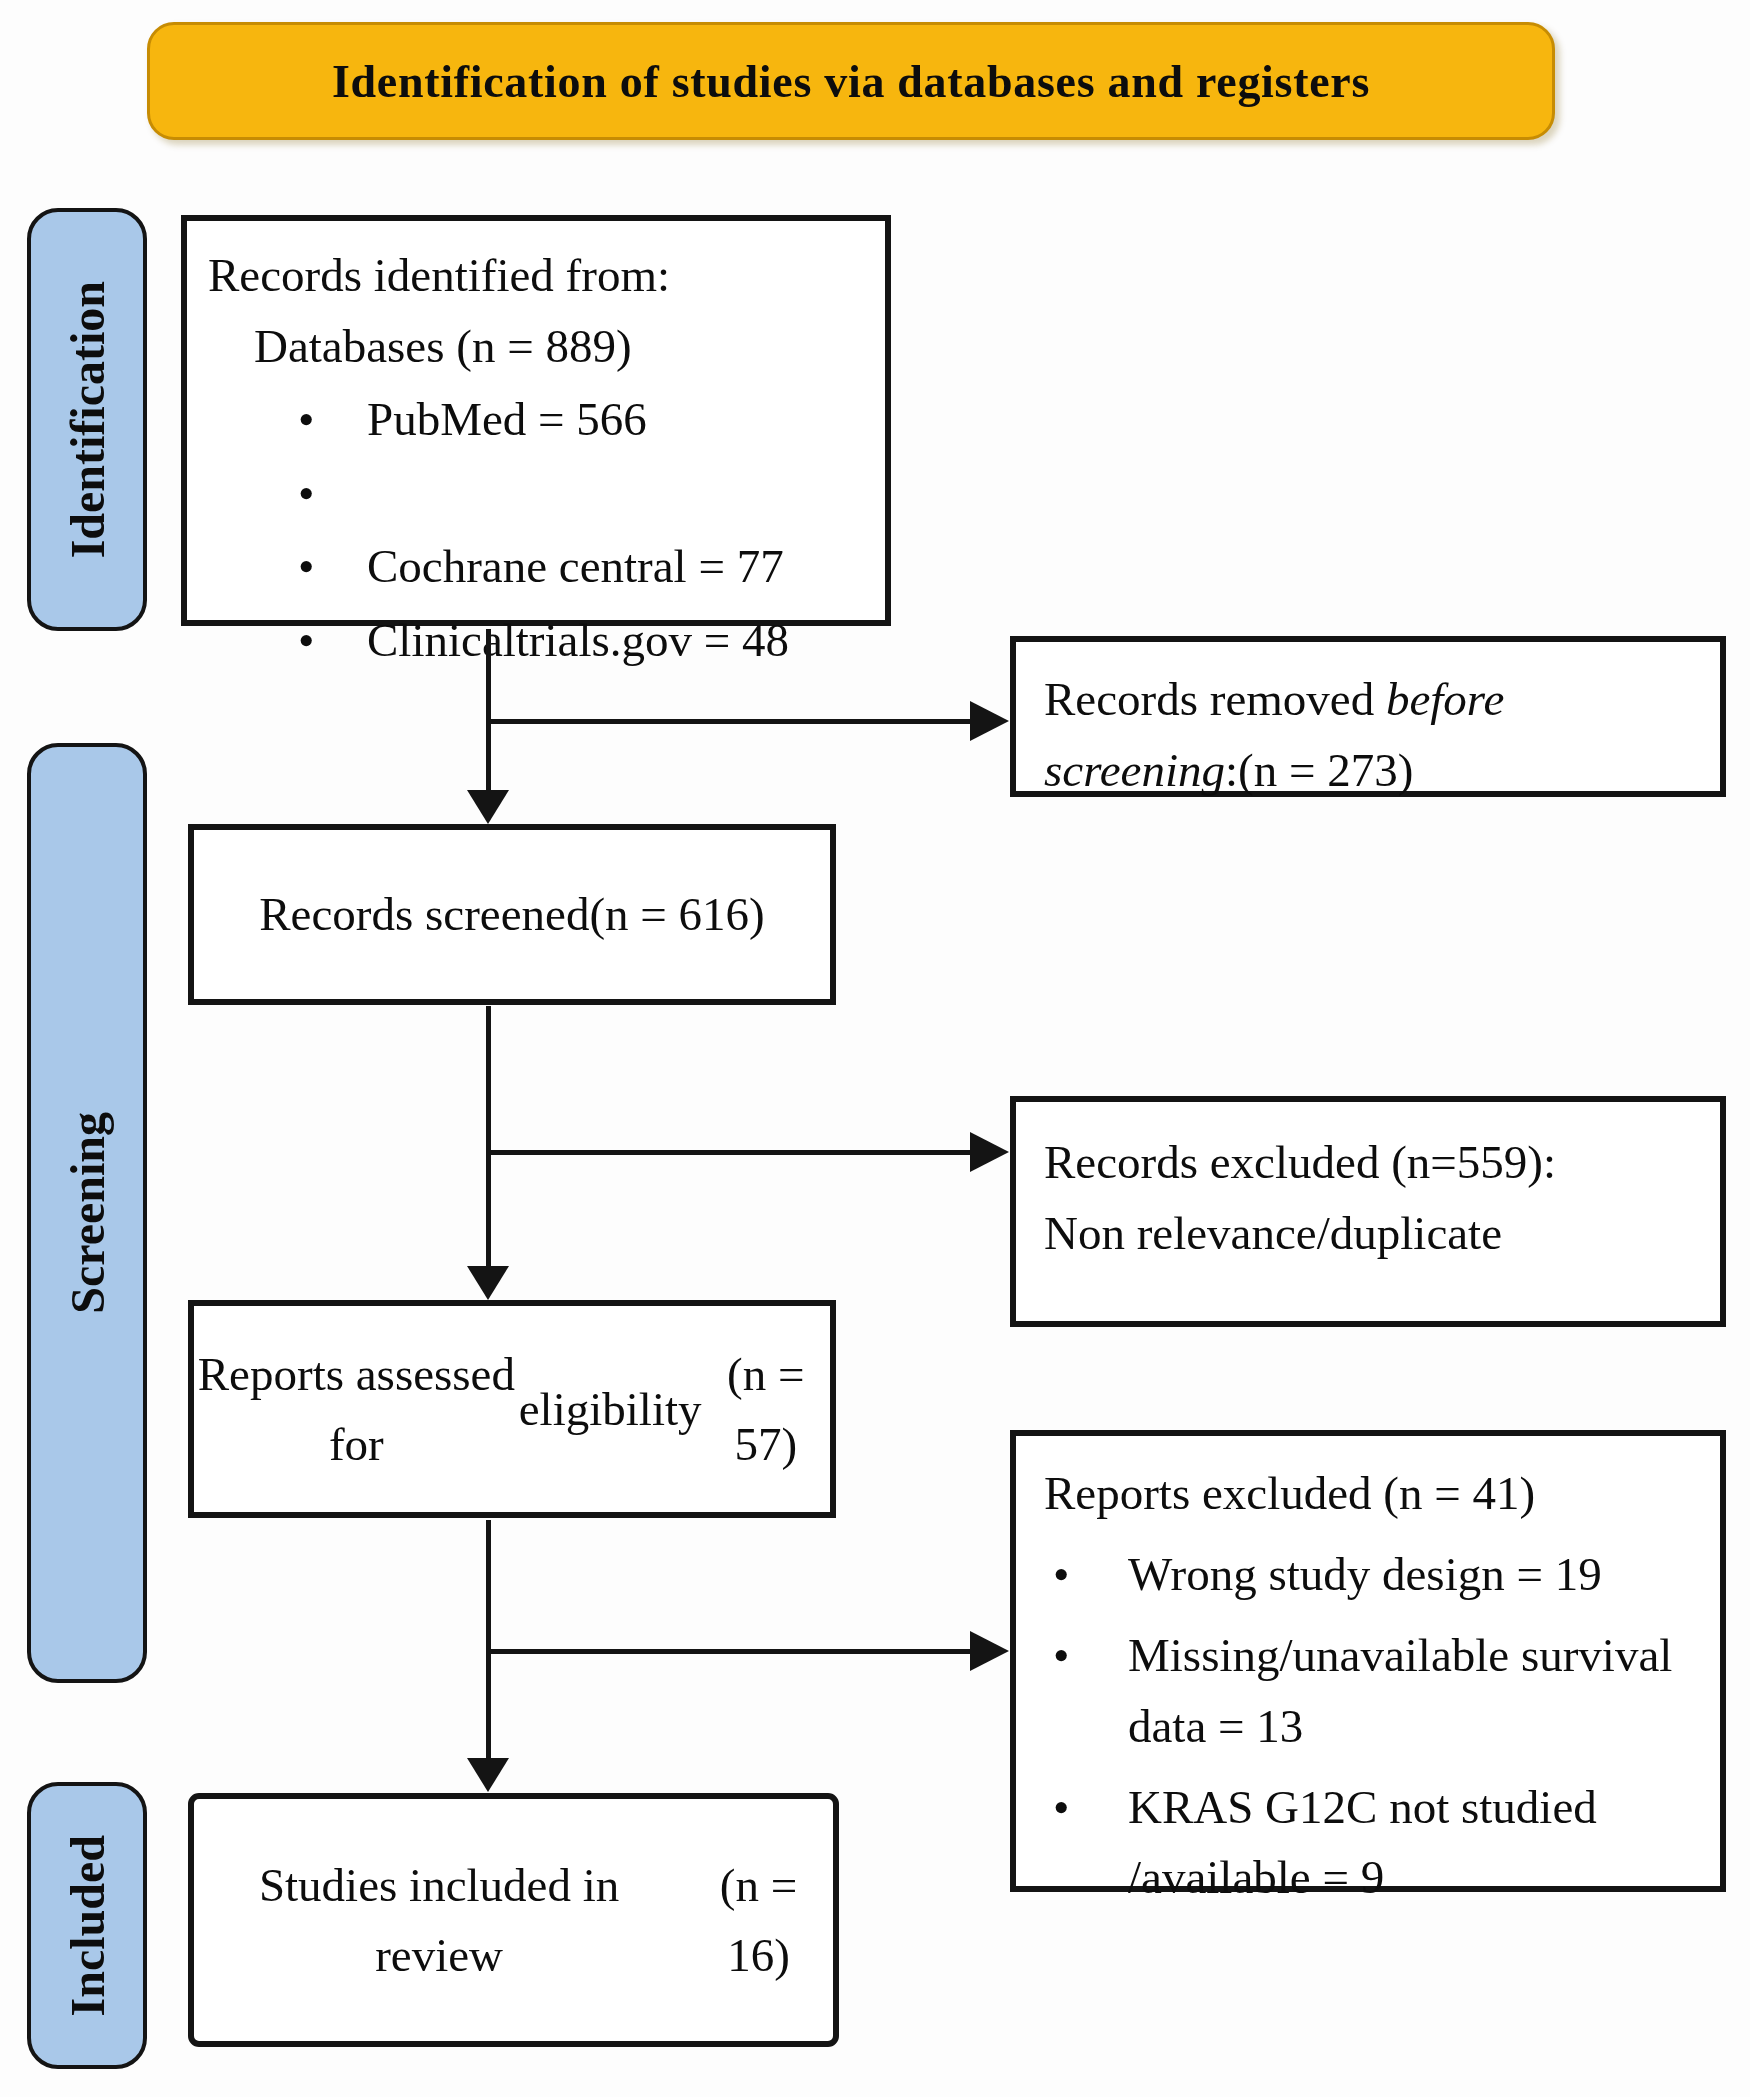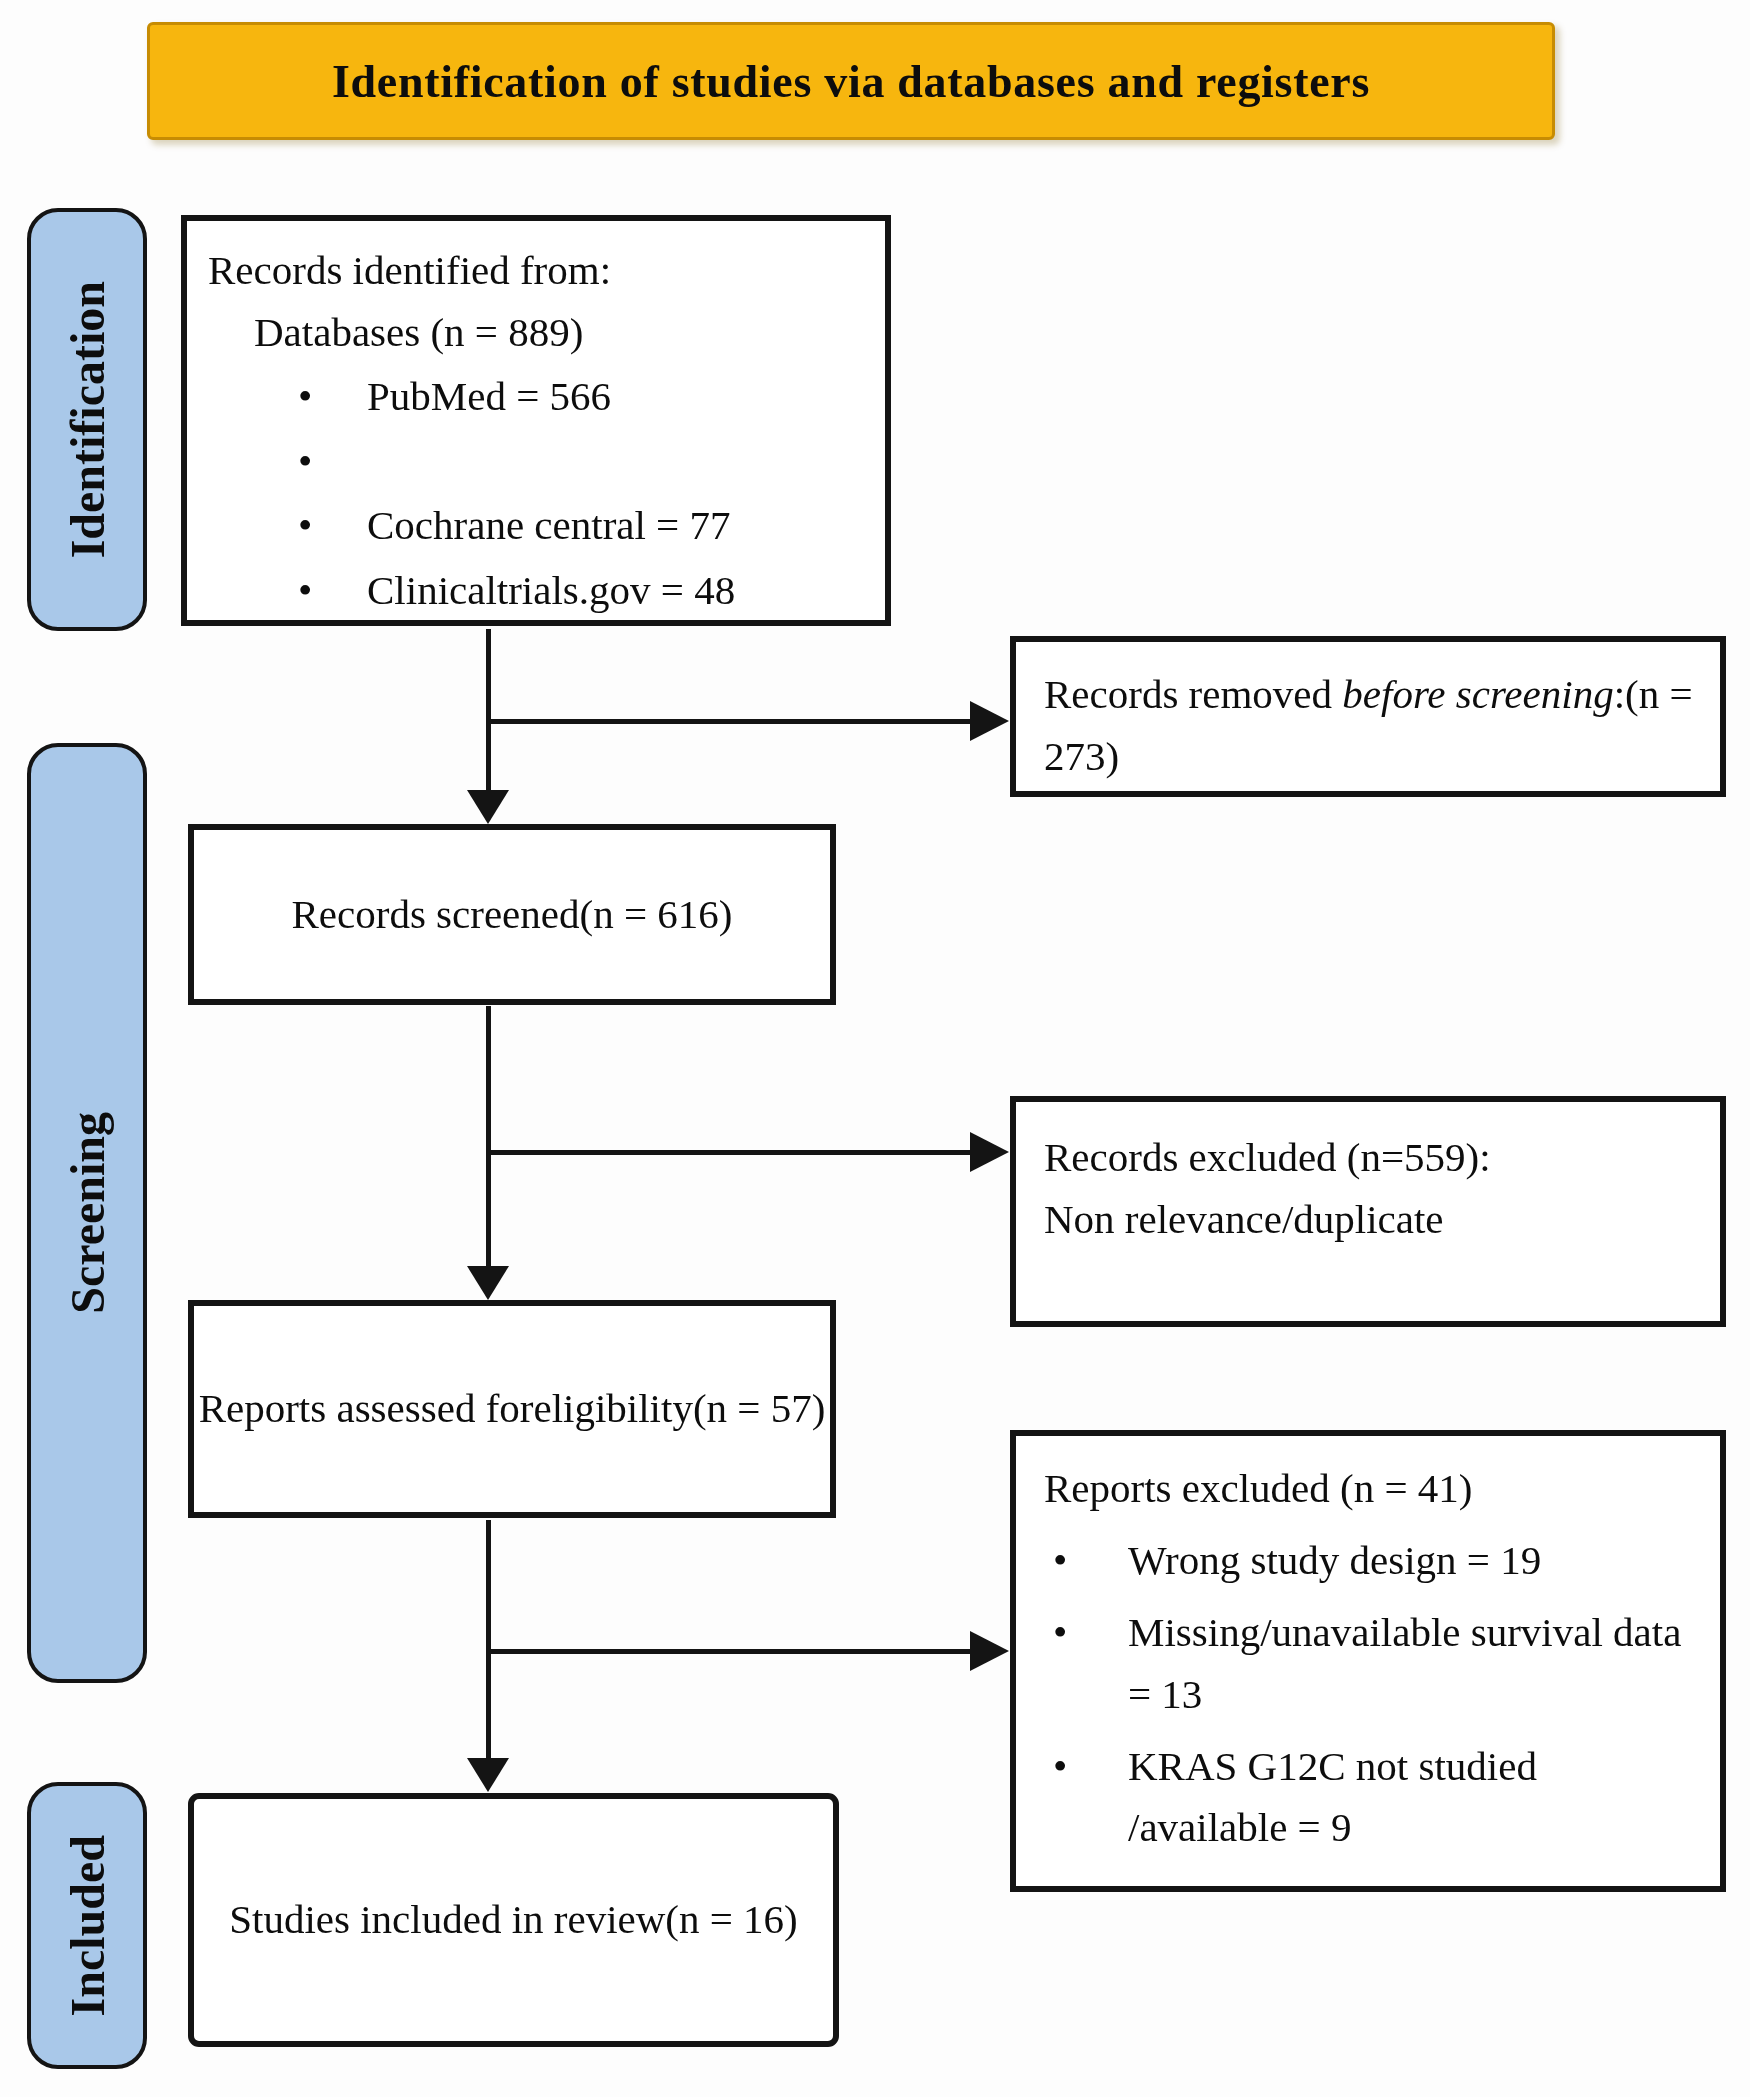--- a/index.html
+++ b/index.html
@@ -11,21 +11,21 @@
     font-family:"Liberation Serif","DejaVu Serif",serif;
     color:#121212;
     overflow:hidden;
   }
   
   .banner{
     position:absolute;
     left:147px; top:22.4px; width:1408px; height:118px;
     background:#F7B60E;
     border:3px solid #C78C03;
-    border-radius:6px;
+    border-radius:27px;
     box-sizing:border-box;
     display:flex; align-items:center; justify-content:center;
     box-shadow:4.5px 4.5px 6px rgba(120,90,0,0.25);
   }
   .banner span{
     font-size:46px; font-weight:bold; color:#0d0d0d;
     letter-spacing:0.7px;
   }
   
   .stage{
@@ -44,21 +44,21 @@
   }
   #stage-identification{left:27px; top:208px;  width:120px; height:423px;}
   #stage-screening     {left:27px; top:743px;  width:120px; height:940px;}
   #stage-included      {left:27px; top:1782px; width:120px; height:287px;}
   
   .fbox{
     position:absolute;
     background:#ffffff;
     border:6px solid #141414;
     box-sizing:border-box;
-    font-size:41px;
+    font-size:47px;
     line-height:1.5;
     color:#0d0d0d;
   }
   .fbox.center{
     display:flex; flex-direction:row;
     align-items:center; justify-content:center;
     text-align:center;
   }
   #box-identified{left:181px; top:215px; width:710px; height:411px; padding:19.4px 22.4px 7.5px 21px;}
   #box-screened  {left:188px; top:824px; width:648px; height:181px;}

